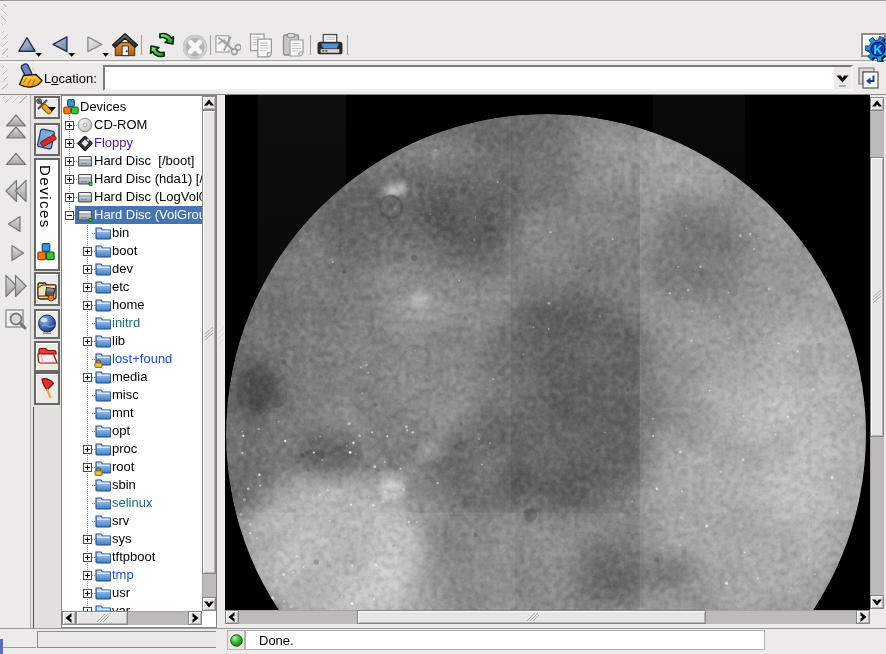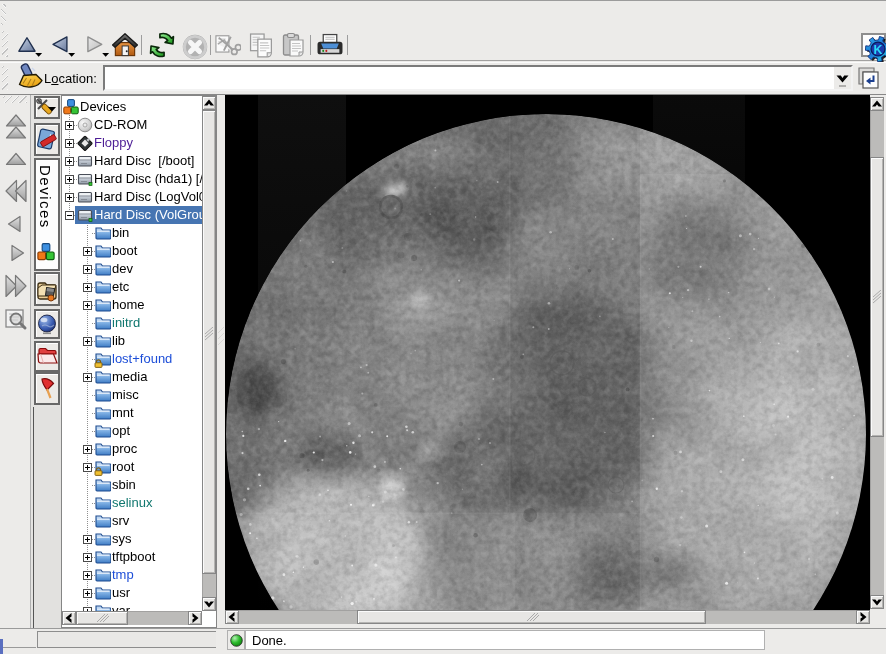--- a/index.html
+++ b/index.html
@@ -44,21 +44,21 @@
 #moonview{left:225px;top:0;width:645px;height:515px;background:#000}
 
 .sbtn{position:absolute;background:#e7e6e4;border:1px solid #868686;box-shadow:inset 1px 1px 0 #fbfbfb, inset -1px -1px 0 #b5b4b2}
 .sbtn svg{position:absolute;left:0;top:0}
 .groove{position:absolute;background:#bcbbb9;box-shadow:inset 1px 1px 0 #a2a1a0}
 .thumb{position:absolute;background:#e7e6e4;border:1px solid #868686;box-shadow:inset 1px 1px 0 #fbfbfb, inset -1px -1px 0 #b5b4b2}
 
 #statusbar{left:0;top:628px;width:886px;height:26px;background:#ecebe9;border-top:1px solid #9a9a9a}
 #sbstrip{position:absolute;left:37px;top:2px;width:179px;height:17px;background:#e9e8e6;border:1px solid #8d8d8d;border-right:none}
 #ledcell{position:absolute;left:227px;top:1px;width:18px;height:20px;border:1px solid #b0b0b0}
-#donecell{position:absolute;left:245px;top:1px;width:520px;height:20px;background:#fff;border:1px solid #b0b0b0;line-height:19px;padding-left:6px}
+#donecell{position:absolute;left:245px;top:1px;width:520px;height:20px;background:#fff;border:1px solid #b0b0b0;line-height:19px;padding-left:13px}
 .dotv{position:absolute;width:1px;background:repeating-linear-gradient(to bottom,#8f8f8f 0 1px,transparent 1px 2px)}
 .doth{position:absolute;height:1px;background:repeating-linear-gradient(to right,#8f8f8f 0 1px,transparent 1px 2px)}
 .pbox{position:absolute;width:9px;height:9px;background:#fff;border:1px solid #4a4a4a}
 .ph{position:absolute;left:1px;top:3px;width:5px;height:1px;background:#000}
 .pv{position:absolute;left:3px;top:1px;width:1px;height:5px;background:#000}
 </style></head>
 <body>
 <svg width="0" height="0" style="position:absolute">
 <defs>
  <linearGradient id="fg" x1="0" y1="0" x2="0" y2="1">

